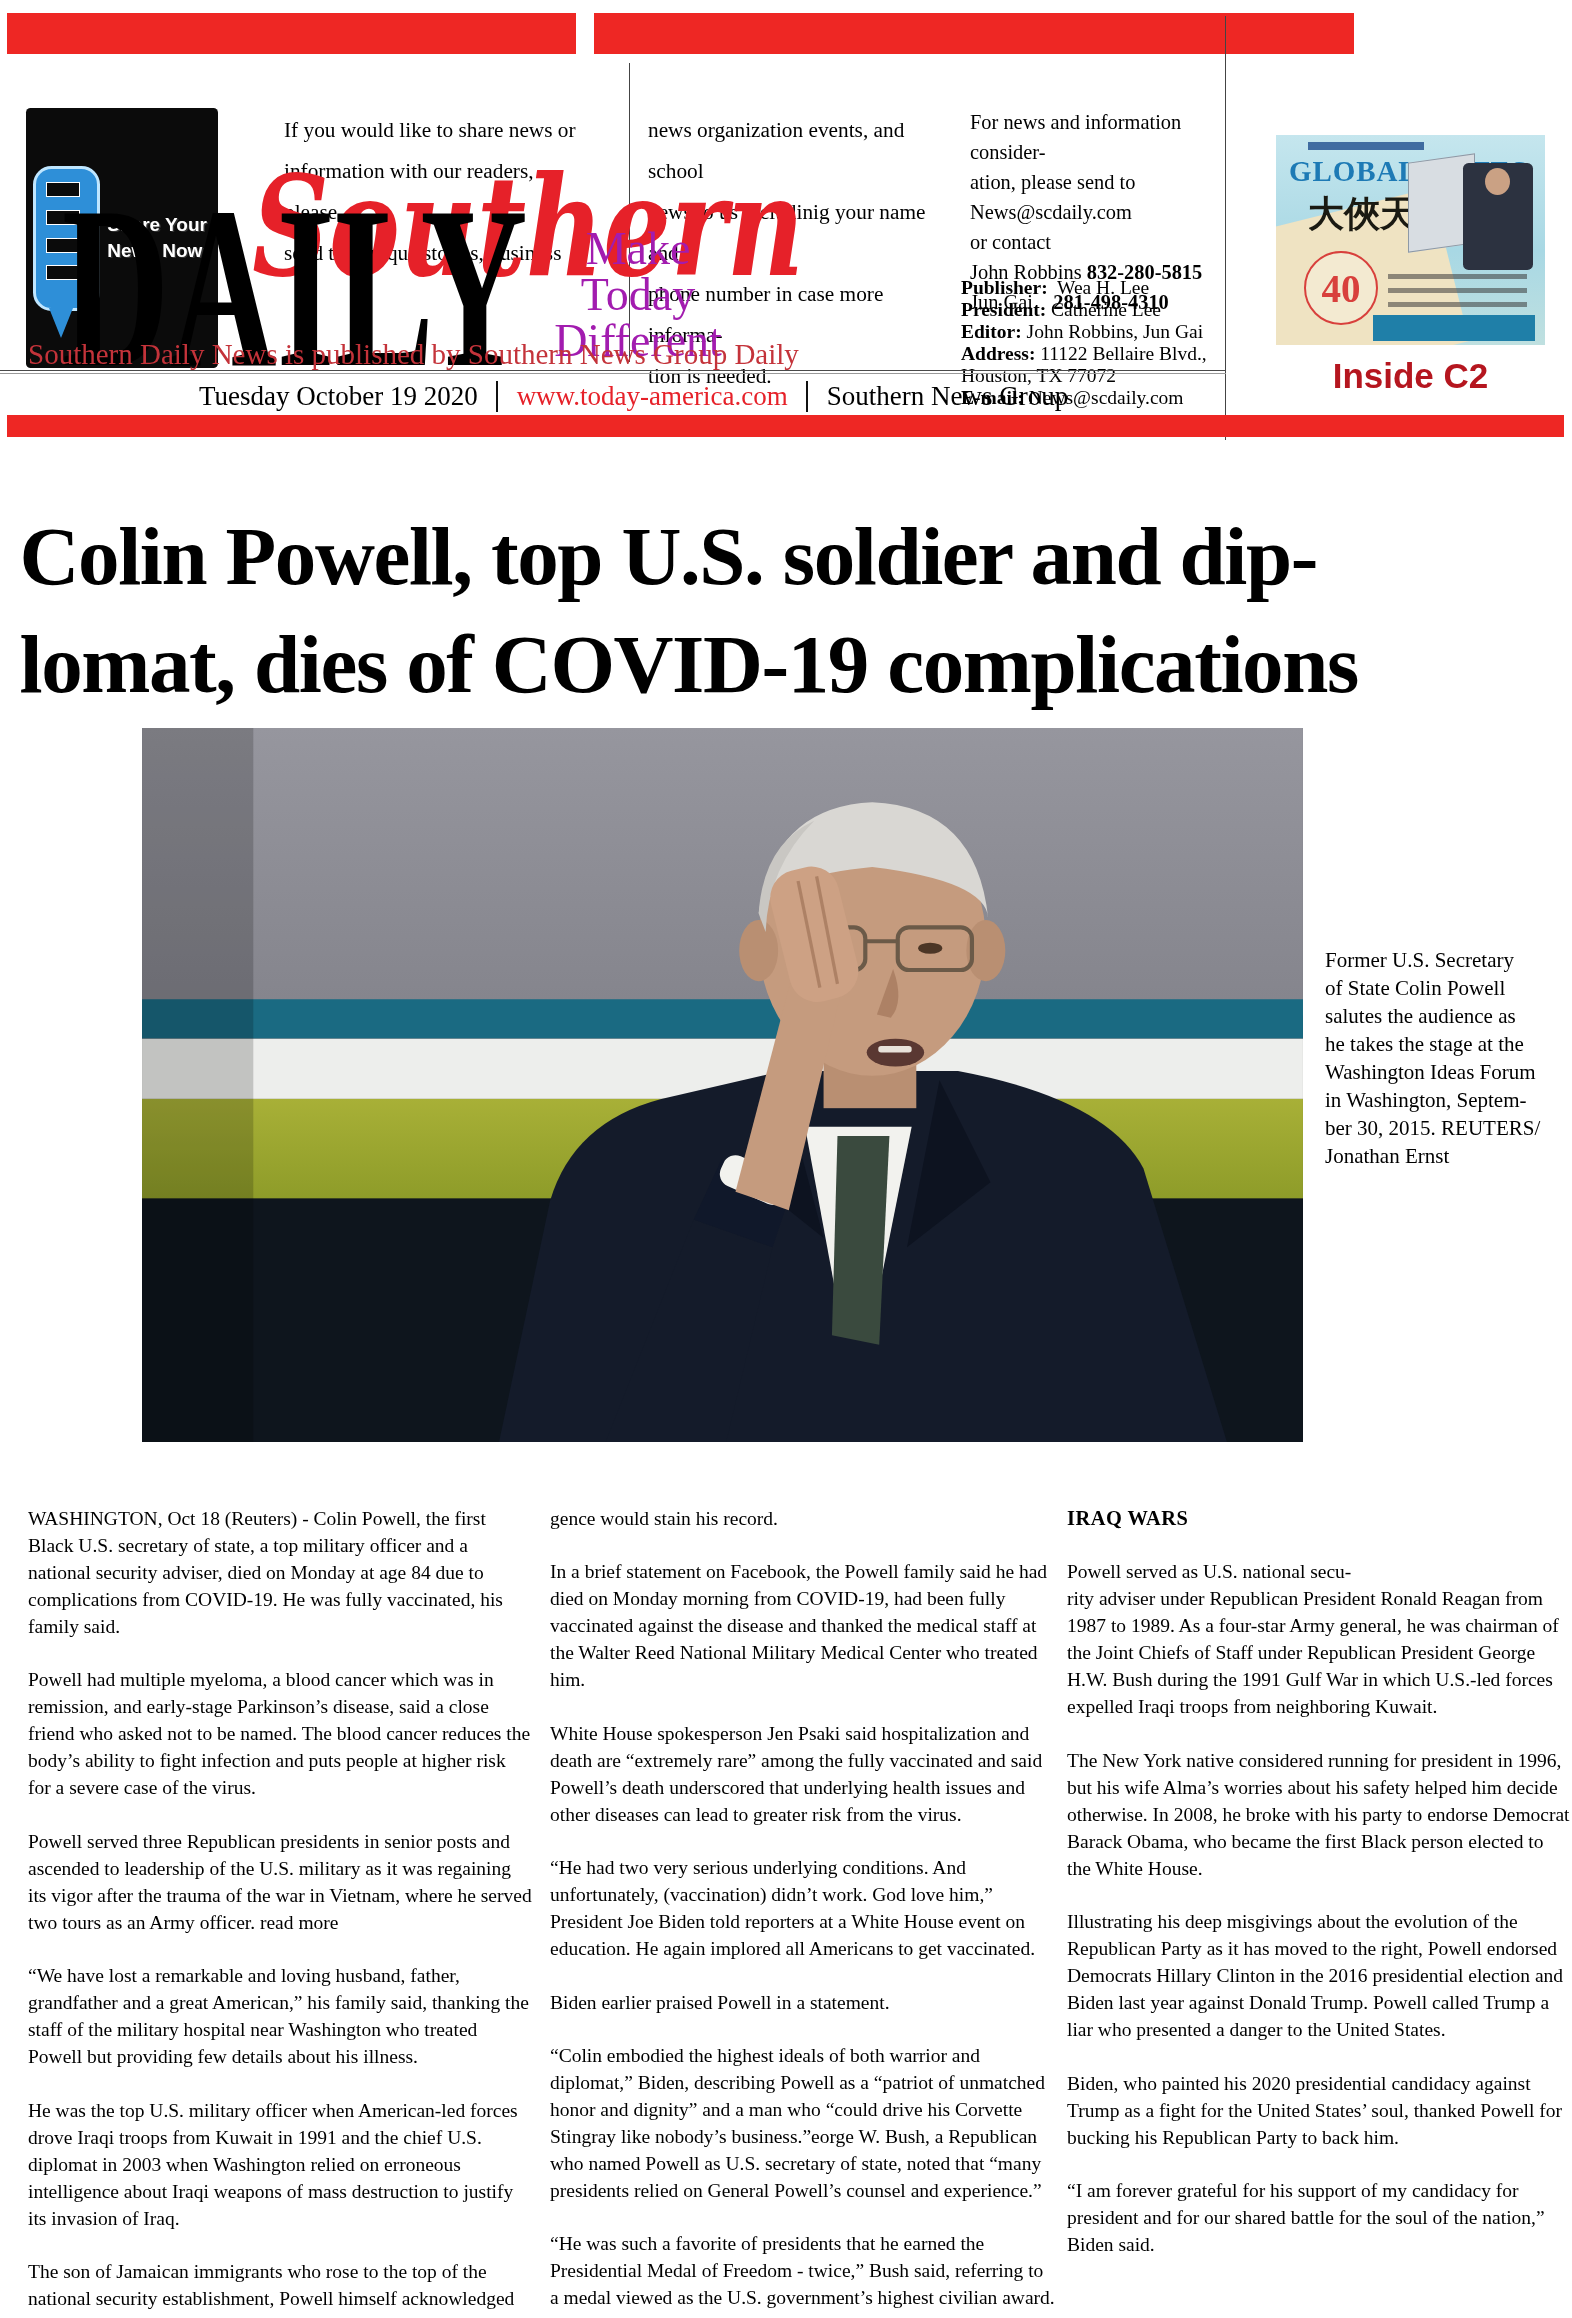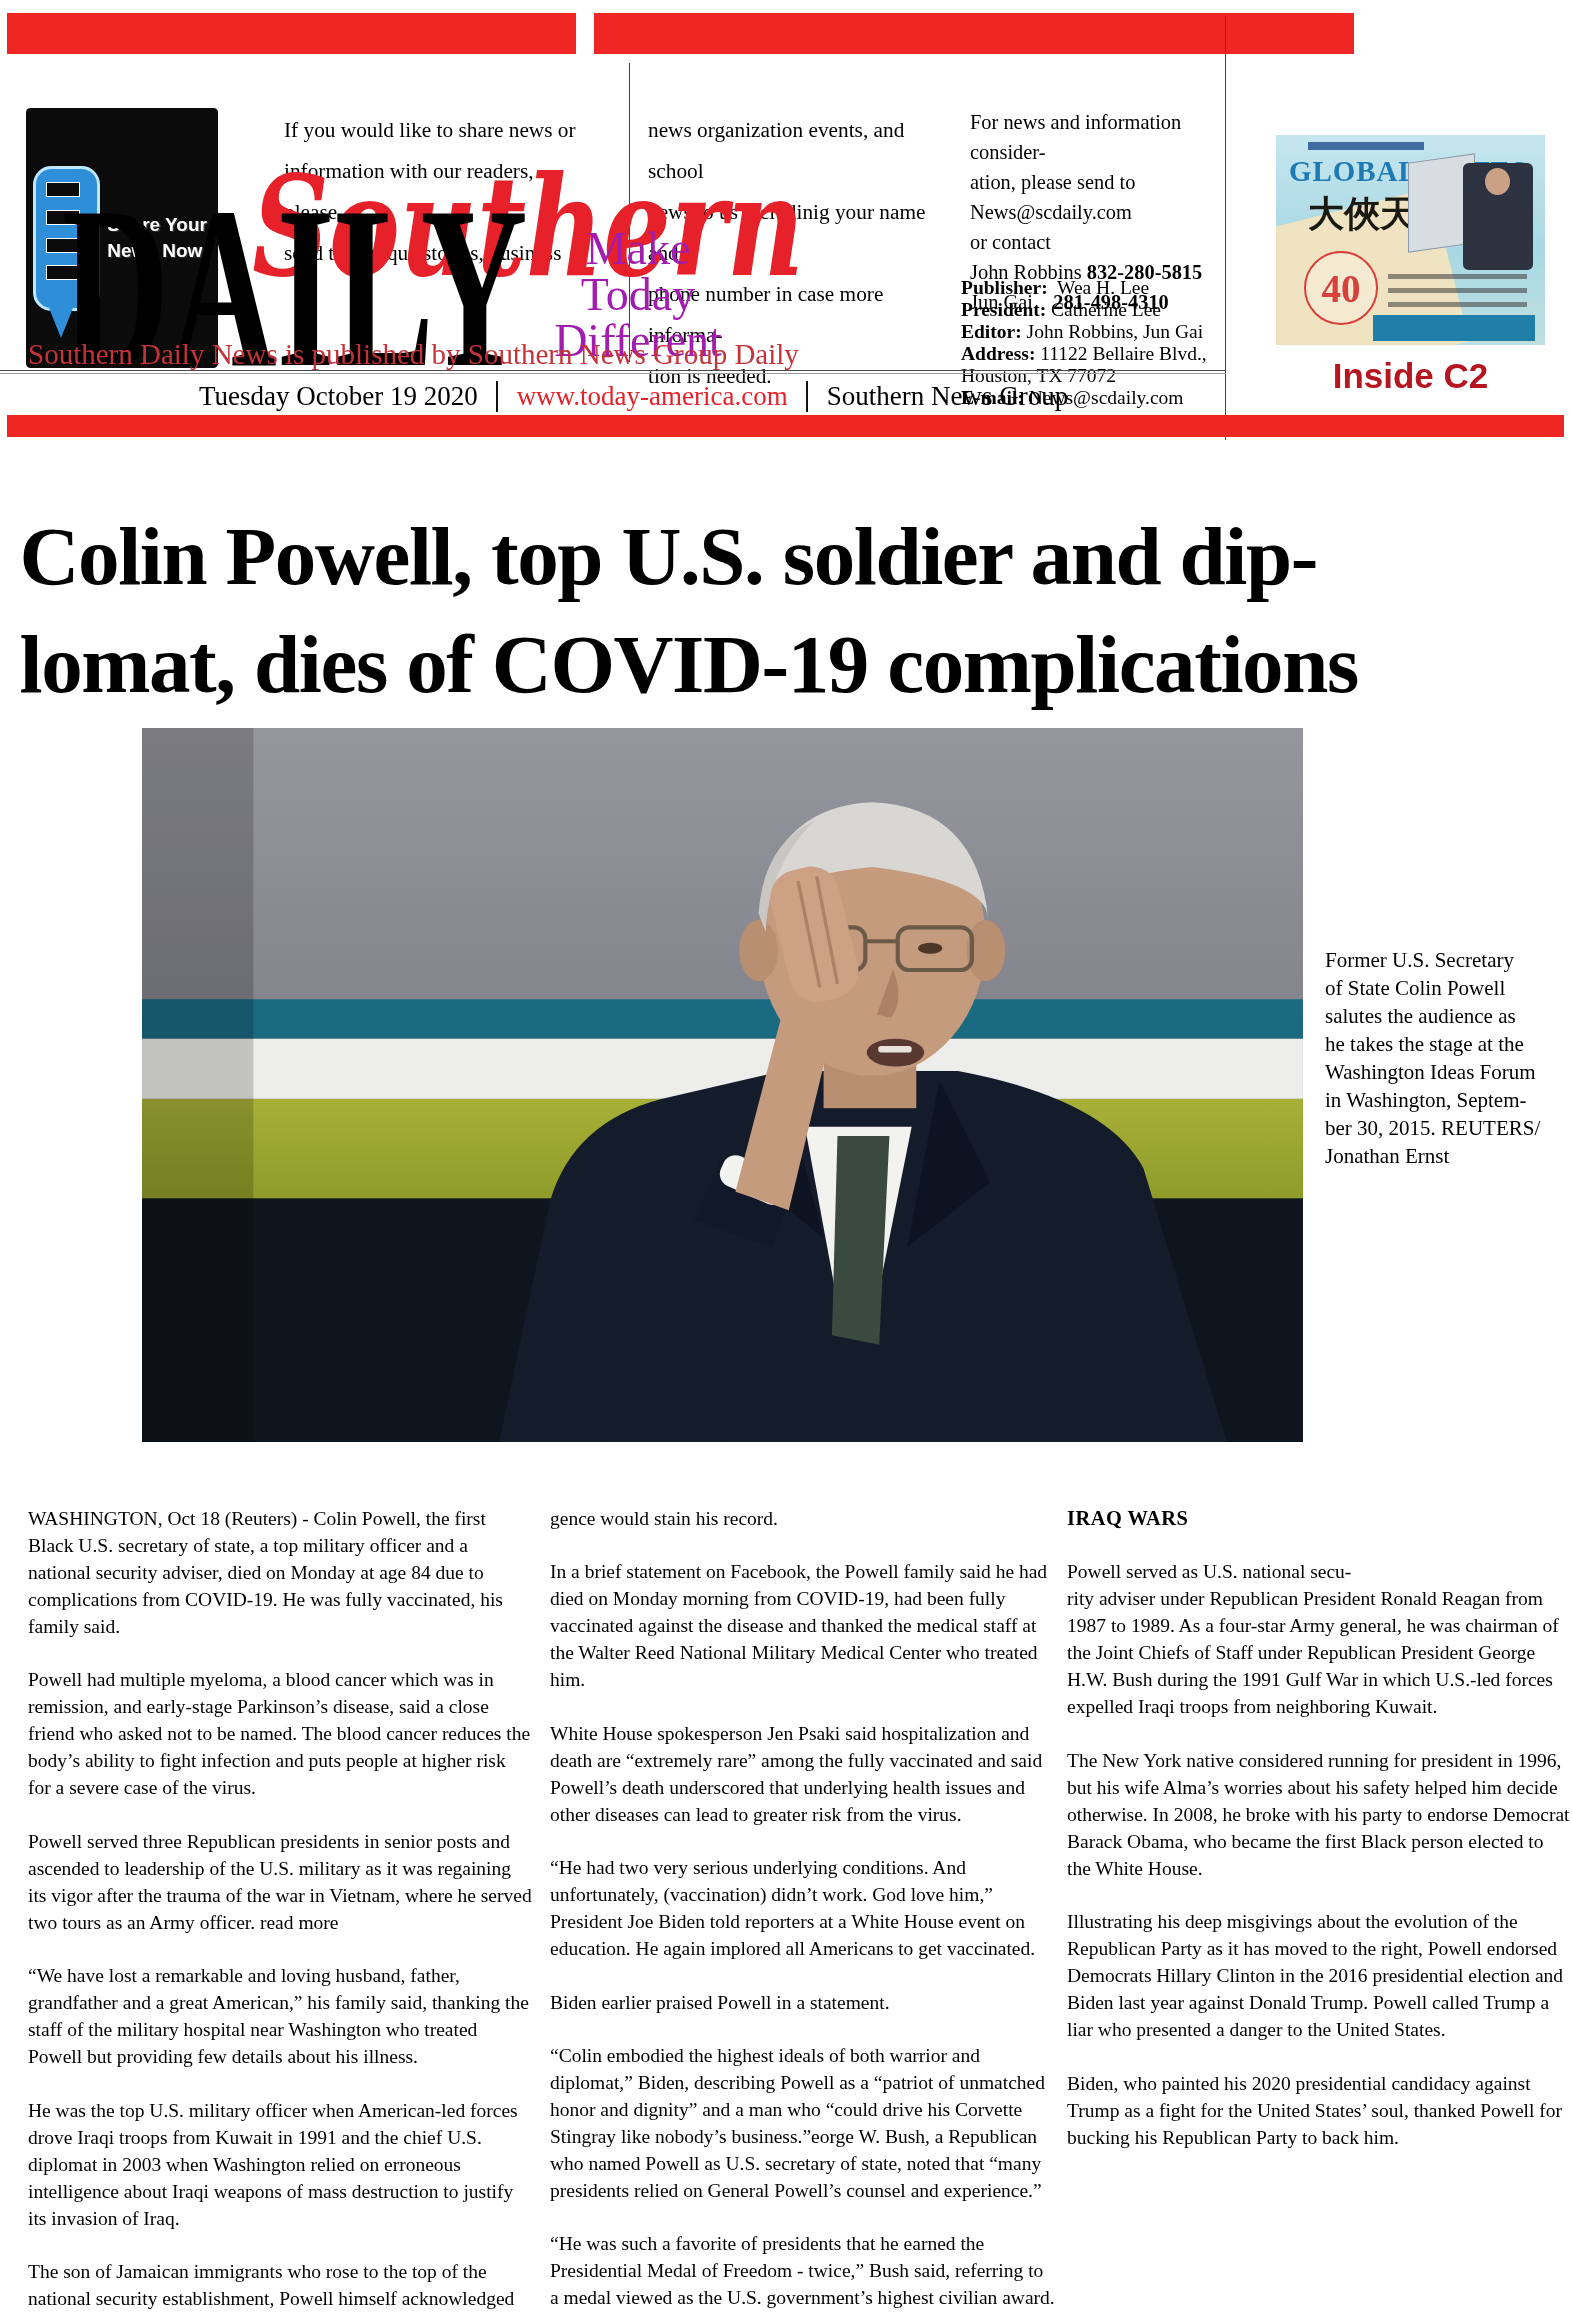--- a/index.html
+++ b/index.html
@@ -280,16 +280,17 @@
   </div>
   <div class="bodycol c3">
     <h3>IRAQ WARS</h3>
     <p>
       <span>Powell served as U.S. national secu-</span><br>
       <span>rity adviser under Republican President Ronald Reagan from 1987 to 1989. As a four-star Army general, he was chairman of the Joint Chiefs of Staff under Republican President George H.W. Bush during the 1991 Gulf War in which U.S.-led forces expelled Iraqi troops from neighboring Kuwait.</span>
     </p>
     <p>The New York native considered running for president in 1996, but his wife Alma’s worries about his safety helped him decide otherwise. In 2008, he broke with his party to endorse Democrat Barack Obama, who became the first Black person elected to the White House.</p>
     <p>Illustrating his deep misgivings about the evolution of the Republican Party as it has moved to the right, Powell endorsed Democrats Hillary Clinton in the 2016 presidential election and Biden last year against Donald Trump. Powell called Trump a liar who presented a danger to the United States.</p>
     <p>Biden, who painted his 2020 presidential candidacy against Trump as a fight for the United States’ soul, thanked Powell for bucking his Republican Party to back him.</p>
+    <p>“I am forever grateful for his support of my candidacy for president and for our shared battle for the soul of the nation,” Biden said.</p>
   </div>
 
 </div>
 
 
 </body></html>

